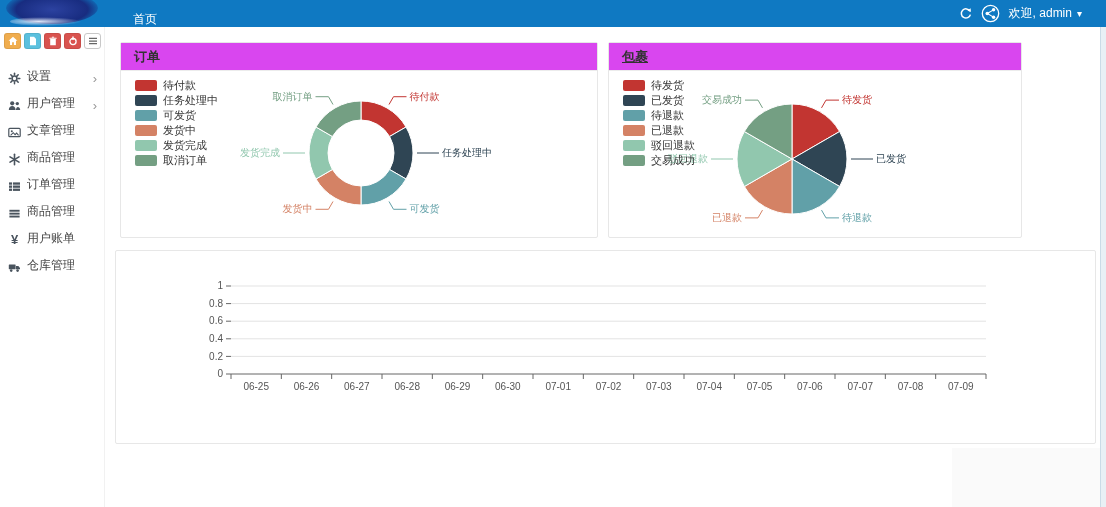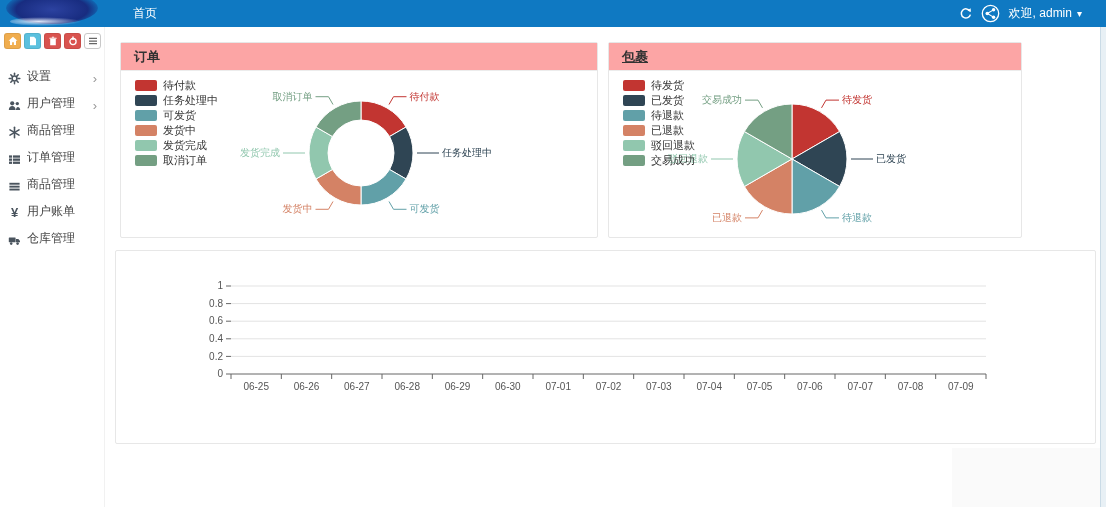--- a/index.html
+++ b/index.html
@@ -9,41 +9,41 @@
     background:#fff; font-family:"Liberation Sans", sans-serif; color:#333;
   }
   
   .navbar { position:absolute; left:0; top:0; right:0; height:27px; background:#0f79c2; z-index:5; }
   .logo { position:absolute; left:0; top:0; width:104px; height:27px; overflow:hidden; cursor:pointer; }
   .logo-blob { position:absolute; left:6px; top:-8px; width:92px; height:32px; border-radius:50%;
     background:radial-gradient(ellipse at 50% 55%, #2c42a0 0%, #182c80 55%, rgba(15,121,194,0) 78%); }
   .logo-swoosh { position:absolute; left:10px; top:17px; width:72px; height:9px; border-radius:50%;
     background:radial-gradient(ellipse at 40% 50%, rgba(230,238,252,.95) 0%, rgba(230,238,252,0) 70%); }
   .nav-home { position:absolute; left:125px; top:0; height:41px; line-height:27px;
-    color:#fff; font-size:12px; padding:0 8px; cursor:pointer; }
+    color:#fff; font-size:12px; padding:6px 8px; cursor:pointer; }
   .nav-right { position:absolute; right:24px; top:0; height:27px; display:flex; align-items:center; gap:9px;
     color:#fff; font-size:12px; }
   .nav-right .caret { font-size:10px; margin-left:-4px; }
   .iconbtn { display:inline-flex; align-items:center; cursor:pointer; }
   
   .sidebar { position:absolute; left:0; top:27px; width:105px; bottom:0; background:#fff;
     border-right:1px solid #f1f1f1; z-index:4; }
   .quick { display:flex; align-items:center; gap:3px; padding:6px 3px 7px 4px; }
   .qbtn { width:18px; height:16px; border-radius:3px; display:inline-flex; align-items:center;
     justify-content:center; border:1px solid rgba(0,0,0,.08); cursor:pointer; }
   .qbtn.white { border:1px solid #c8c8c8; }
   .menu { padding-top:2px; }
   .menu-item { display:flex; align-items:flex-end; height:27px; padding:0 7px 0 6px;
     font-size:12px; color:#444; cursor:pointer; }
   .menu-item .micon { width:17px; margin-right:4px; display:inline-flex; justify-content:center; }
   .menu-item .chev { margin-left:auto; color:#999; font-size:13px; line-height:1; }
   .yen-glyph { font-weight:bold; color:#4a545e; font-size:13px; }
   
   .panel { position:absolute; background:#fff; border:1px solid #e7e7e7; border-radius:2px; }
-  .panel-h { height:28px; line-height:27px; padding:0 13px; background:#fca5a5;
+  .panel-h { height:28px; line-height:27px; padding:0 13px; background:#d946ef;
     border-bottom:1px solid #ececec; font-size:13px; font-weight:bold; color:#333; }
   .panel-b { position:relative; overflow:hidden; }
   #panel-orders   { left:120px; top:42px;  width:478px; height:196px; }
   #panel-packages { left:608px; top:42px;  width:414px; height:196px;text-decoration:underline; }
   #panel-members  { left:115px; top:250px; width:981px; height:194px; }
   svg text { font-family:"Liberation Sans", sans-serif; }
   
   .scrollstrip { position:absolute; right:0; top:27px; width:6px; bottom:0;
     background:#e8f0f5; border-left:1px solid #cadbe6; }
   .footer-shade { position:absolute; left:952px; top:448px; width:148px; height:59px; background:#fafafa; }
@@ -132,20 +132,30 @@
       <span class="micon">
         <svg width="13" height="13" viewBox="0 0 13 13" fill="#4a545e">
           <circle cx="4.2" cy="4.3" r="2.1"></circle>
             <circle cx="9.3" cy="4.6" r="1.7"></circle>
           <path d="M0.8 11 C0.8 8.4 2.4 7.1 4.2 7.1 C6 7.1 7.6 8.4 7.6 11 Z"></path>
           <path d="M7.9 11 C8 9 9 8 9.8 8 C10.9 8 12.2 9 12.2 11 Z"></path>
         </svg>
       </span>
       <span>用户管理</span>
       <span class="chev">›</span>
+    </div>
+    <div class="menu-item">
+      <span class="micon">
+        <svg width="13" height="13" viewBox="0 0 13 13">
+          <rect x="0.8" y="2.3" width="11.4" height="8.4" rx="1" fill="none" stroke="#4a545e" stroke-width="1.2"></rect>
+          <circle cx="3.8" cy="5.2" r="1" fill="#4a545e"></circle>
+          <path d="M2.6 9.3 L5.2 6.7 L7.1 8.6 L8.6 7.1 L10.6 9.3" fill="none" stroke="#4a545e" stroke-width="1.1"></path>
+        </svg>
+      </span>
+      <span>文章管理</span>
     </div>
     <div class="menu-item">
       <span class="micon">
         <svg width="13" height="13" viewBox="0 0 13 13">
           <g stroke="#4a545e" stroke-width="1.6" stroke-linecap="round">
             <line x1="6.5" y1="1.3" x2="6.5" y2="11.7"></line>
             <line x1="2" y1="3.9" x2="11" y2="9.1"></line>
             <line x1="11" y1="3.9" x2="2" y2="9.1"></line>
           </g>
         </svg>

